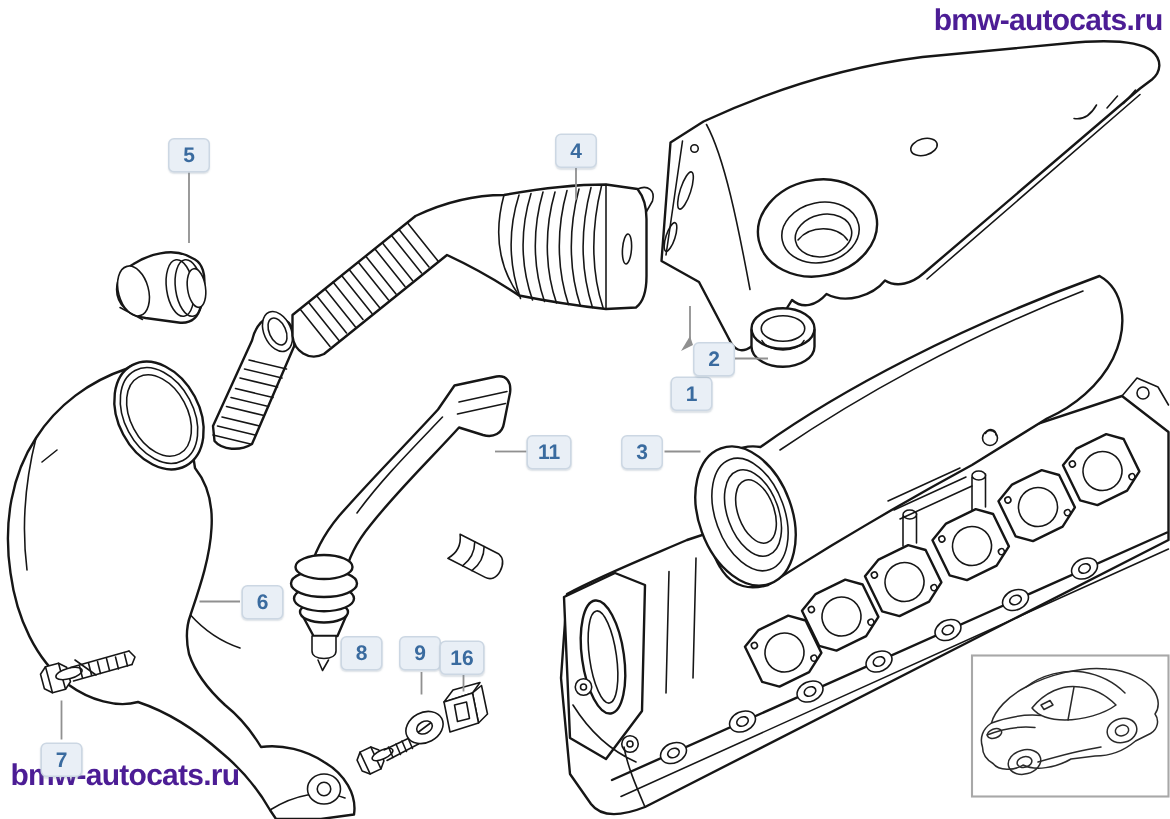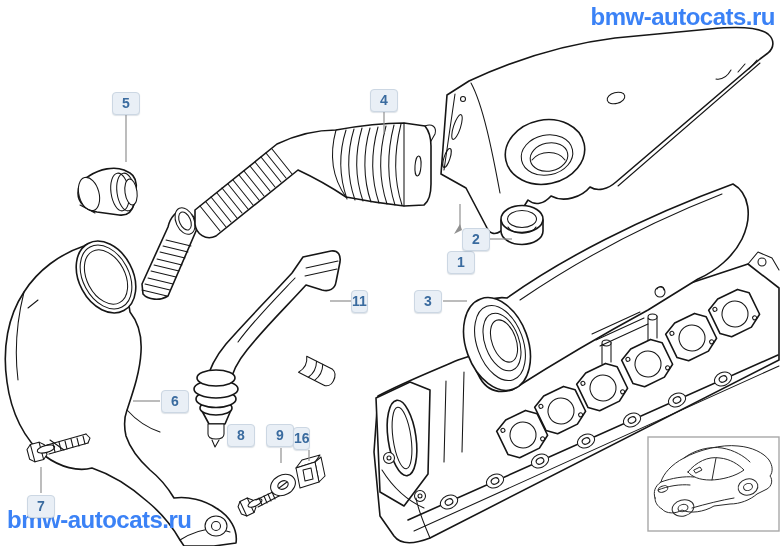--- a/index.html
+++ b/index.html
@@ -1,27 +1,27 @@
 <!DOCTYPE html>
 <html><head>
 <meta charset="utf-8">
 <style>
   html,body{margin:0;padding:0;background:#fff;}
   .stage{position:relative;width:780px;height:546px;background:#fff;overflow:hidden;
          font-family:"Liberation Sans",sans-serif;}
-  .watermark{position:absolute;color:#3b82f6;font-weight:bold;font-size:24px;
+  .watermark{position:absolute;color:#4c1d95;font-weight:bold;font-size:20px;
              letter-spacing:-0.5px;white-space:nowrap;z-index:30;}
   .wm-tr{top:3px;right:5px;}
   .wm-bl{top:506px;left:7px;}
   svg.art{position:absolute;left:0;top:0;z-index:10;}
   .callout{position:absolute;z-index:40;width:28px;height:23px;box-sizing:border-box;
            background:#e9eff6;border:1px solid #ccd7e3;border-radius:4px;
            color:#3a6b9f;font-weight:bold;font-size:14px;line-height:21px;
            text-align:center;box-shadow:0 1px 1px rgba(120,140,160,.25);cursor:pointer;}
-  .callout.wide{width:17px;}
+  .callout.wide{width:30px;}
   
   .ln{fill:none;stroke:#161616;stroke-width:1.6;stroke-linecap:round;stroke-linejoin:round;}
   .lt{fill:none;stroke:#161616;stroke-width:1.05;stroke-linecap:round;stroke-linejoin:round;}
   .fw{fill:#ffffff;stroke:#161616;stroke-width:1.6;stroke-linejoin:round;}
   .fwt{fill:#ffffff;stroke:#161616;stroke-width:1.05;stroke-linejoin:round;}
   .ld{fill:none;stroke:#909090;stroke-width:1.2;}
   .car{fill:none;stroke:#2a2a2a;stroke-width:1;stroke-linecap:round;stroke-linejoin:round;}
 </style>
 </head>
 <body>

